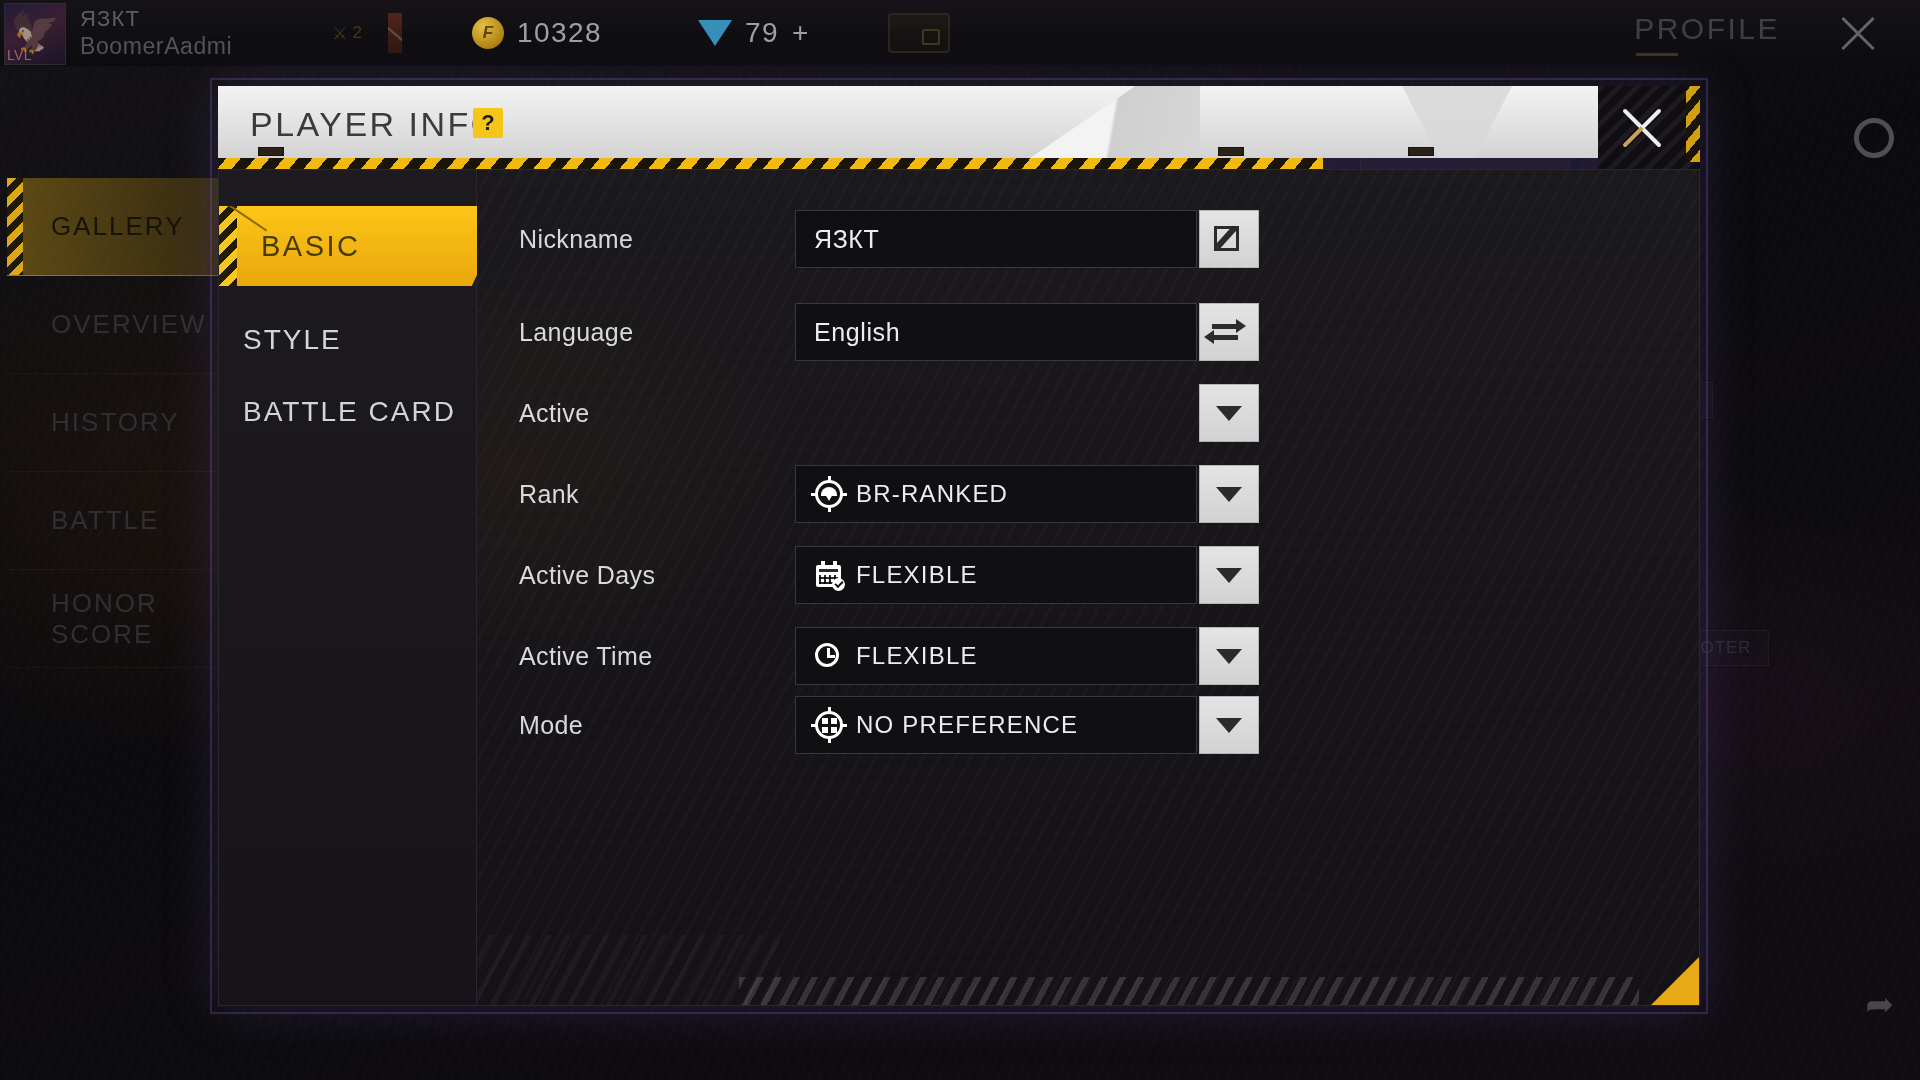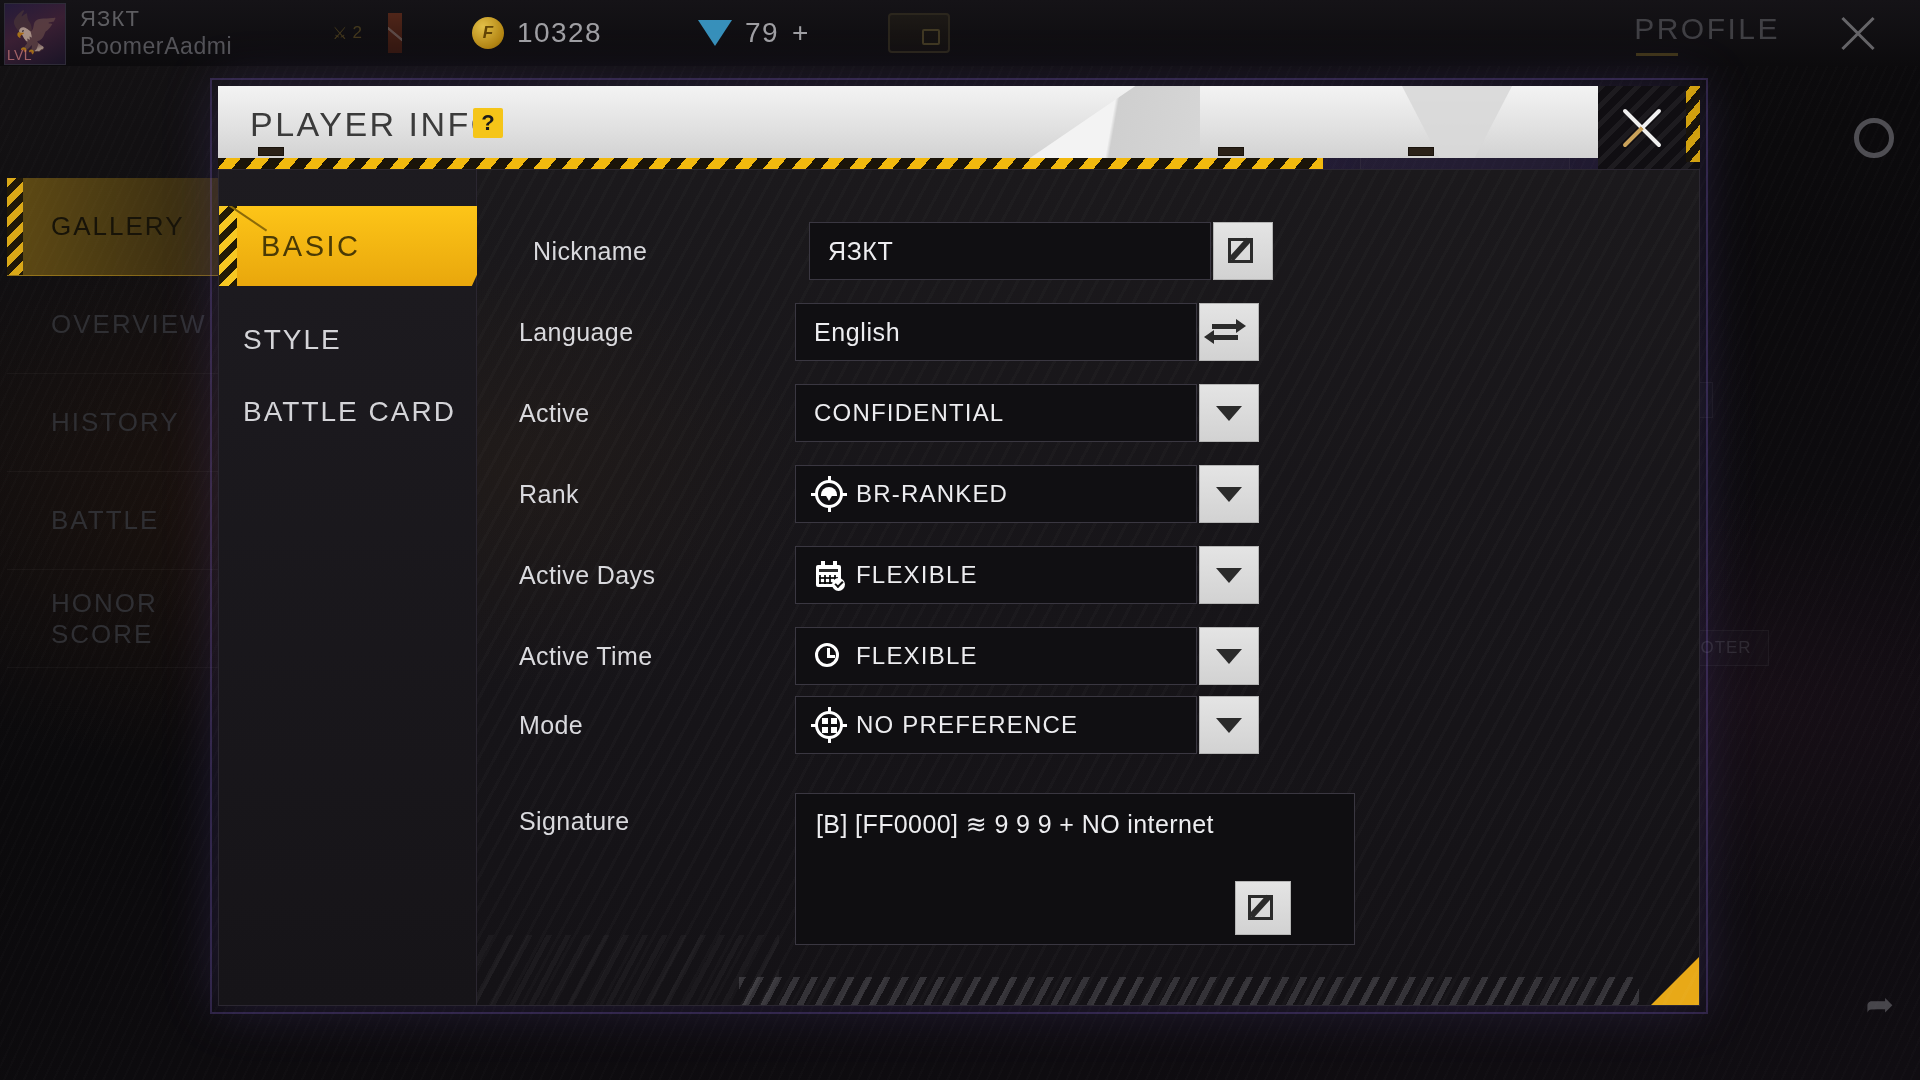--- a/index.html
+++ b/index.html
@@ -524,21 +524,21 @@
       <div id="tab-style">
         <span>STYLE</span>
       </div>
       <div id="tab-battle">
         <span>BATTLE CARD</span>
       </div>
     </div>
 
     <div id="form">
 
-      <div class="row" style="top:52px;margin-left:14px;">
+      <div class="row" style="top:40px;">
         <div class="lab">Nickname</div>
         <div class="field">
           <span>ЯЗКТ</span>
         </div>
         <div class="btn-sq">
           <span class="ico-edit">
             <span class="sq"></span>
               <span class="pen"></span>
           </span>
         </div>
@@ -552,23 +552,20 @@
         <div class="btn-sq">
           <span class="ico-swap">
             <span class="ar t"></span>
               <span class="ar b"></span>
           </span>
         </div>
       </div>
 
       <div class="row" style="top:214px;">
         <div class="lab">Active</div>
-        <div class="field caps">
-          <span>CONFIDENTIAL</span>
-        </div>
         <div class="btn-sq">
           <span class="caret"></span>
         </div>
       </div>
 
       <div class="row" style="top:295px;">
         <div class="lab">Rank</div>
         <div class="field caps">
           <span class="fico ring">
             <span class="chute"></span>
@@ -629,28 +626,16 @@
             <span class="reticle-tick" style="left:-3px;top:14px;width:7px;height:3px;"></span>
             <span class="reticle-tick" style="left:26px;top:14px;width:7px;height:3px;"></span>
           </span>
           <span>NO PREFERENCE</span>
         </div>
         <div class="btn-sq">
           <span class="caret"></span>
         </div>
       </div>
 
-      <div class="row" style="top:619px; height:160px;">
-        <div class="lab" style="top:18px;">Signature</div>
-        <div id="sig-field">
-          <span>[B] [FF0000] ≋ 9 9 9 + NO internet</span>
-        </div>
-        <div id="sig-edit" style="top:92px;">
-          <span class="ico-edit">
-            <span class="sq"></span>
-              <span class="pen"></span>
-          </span>
-        </div>
-      </div>
 
     </div>
   </div>
 </div>
 
 </body></html>

